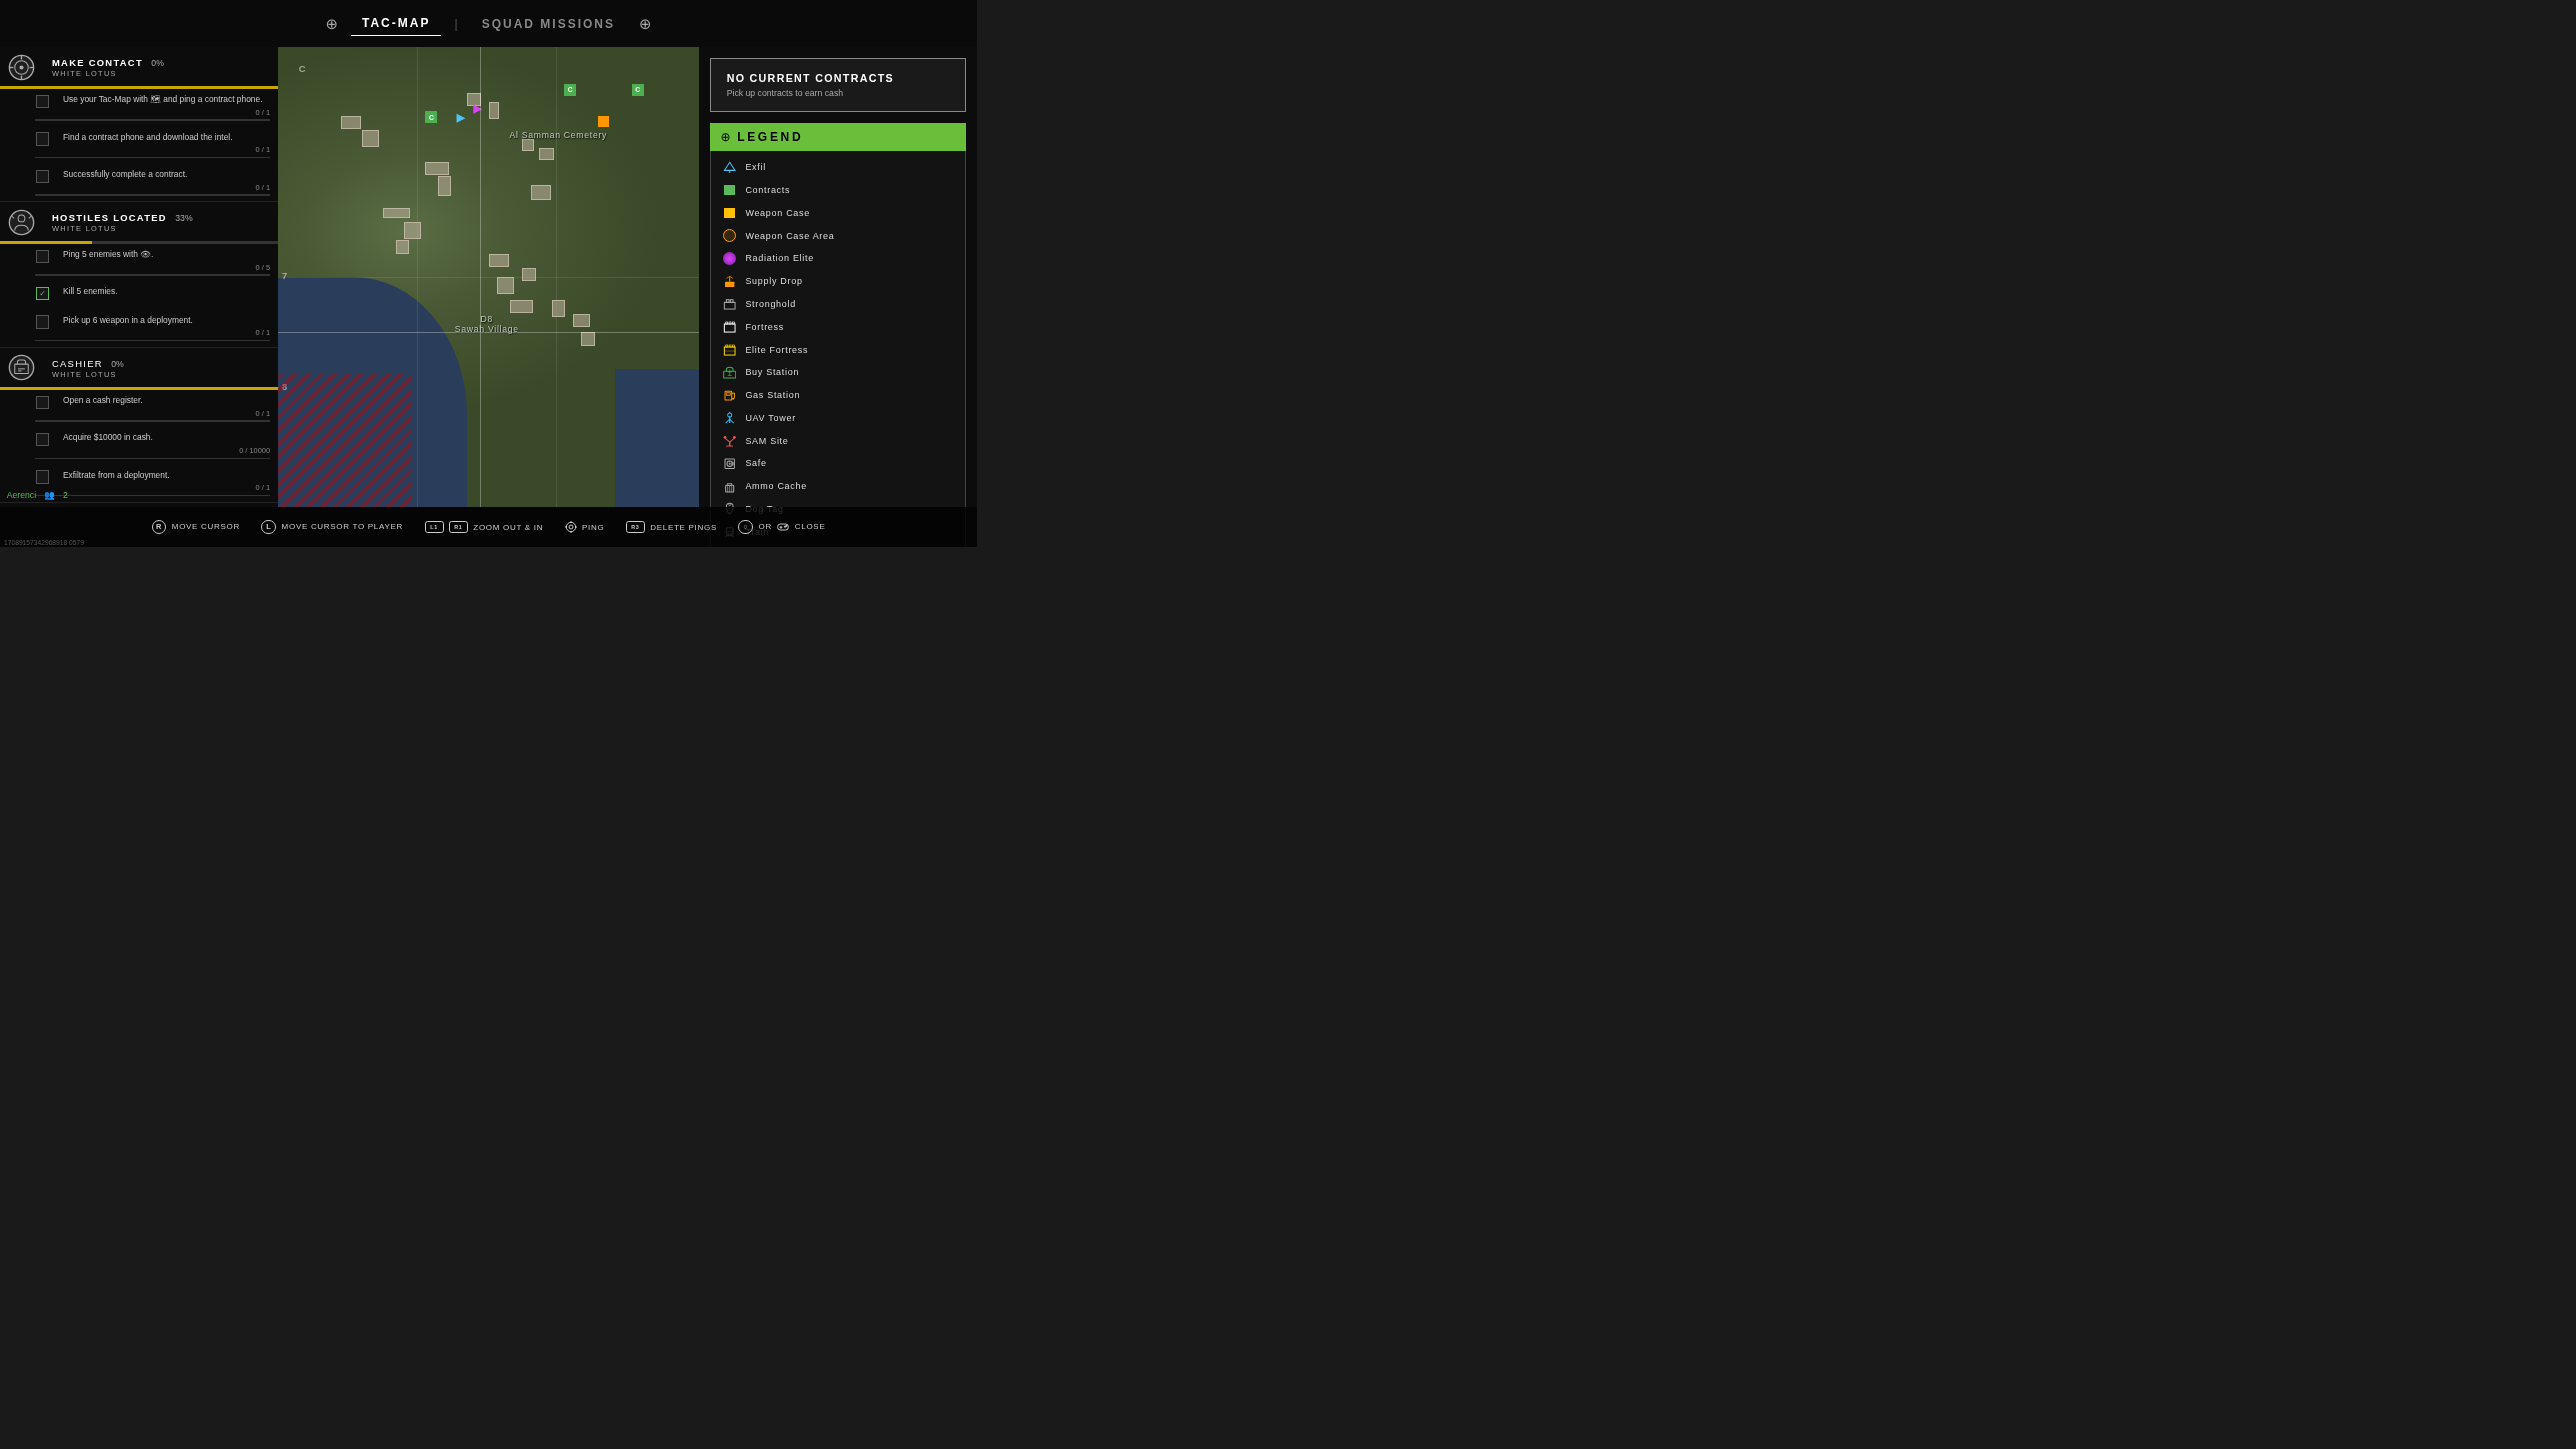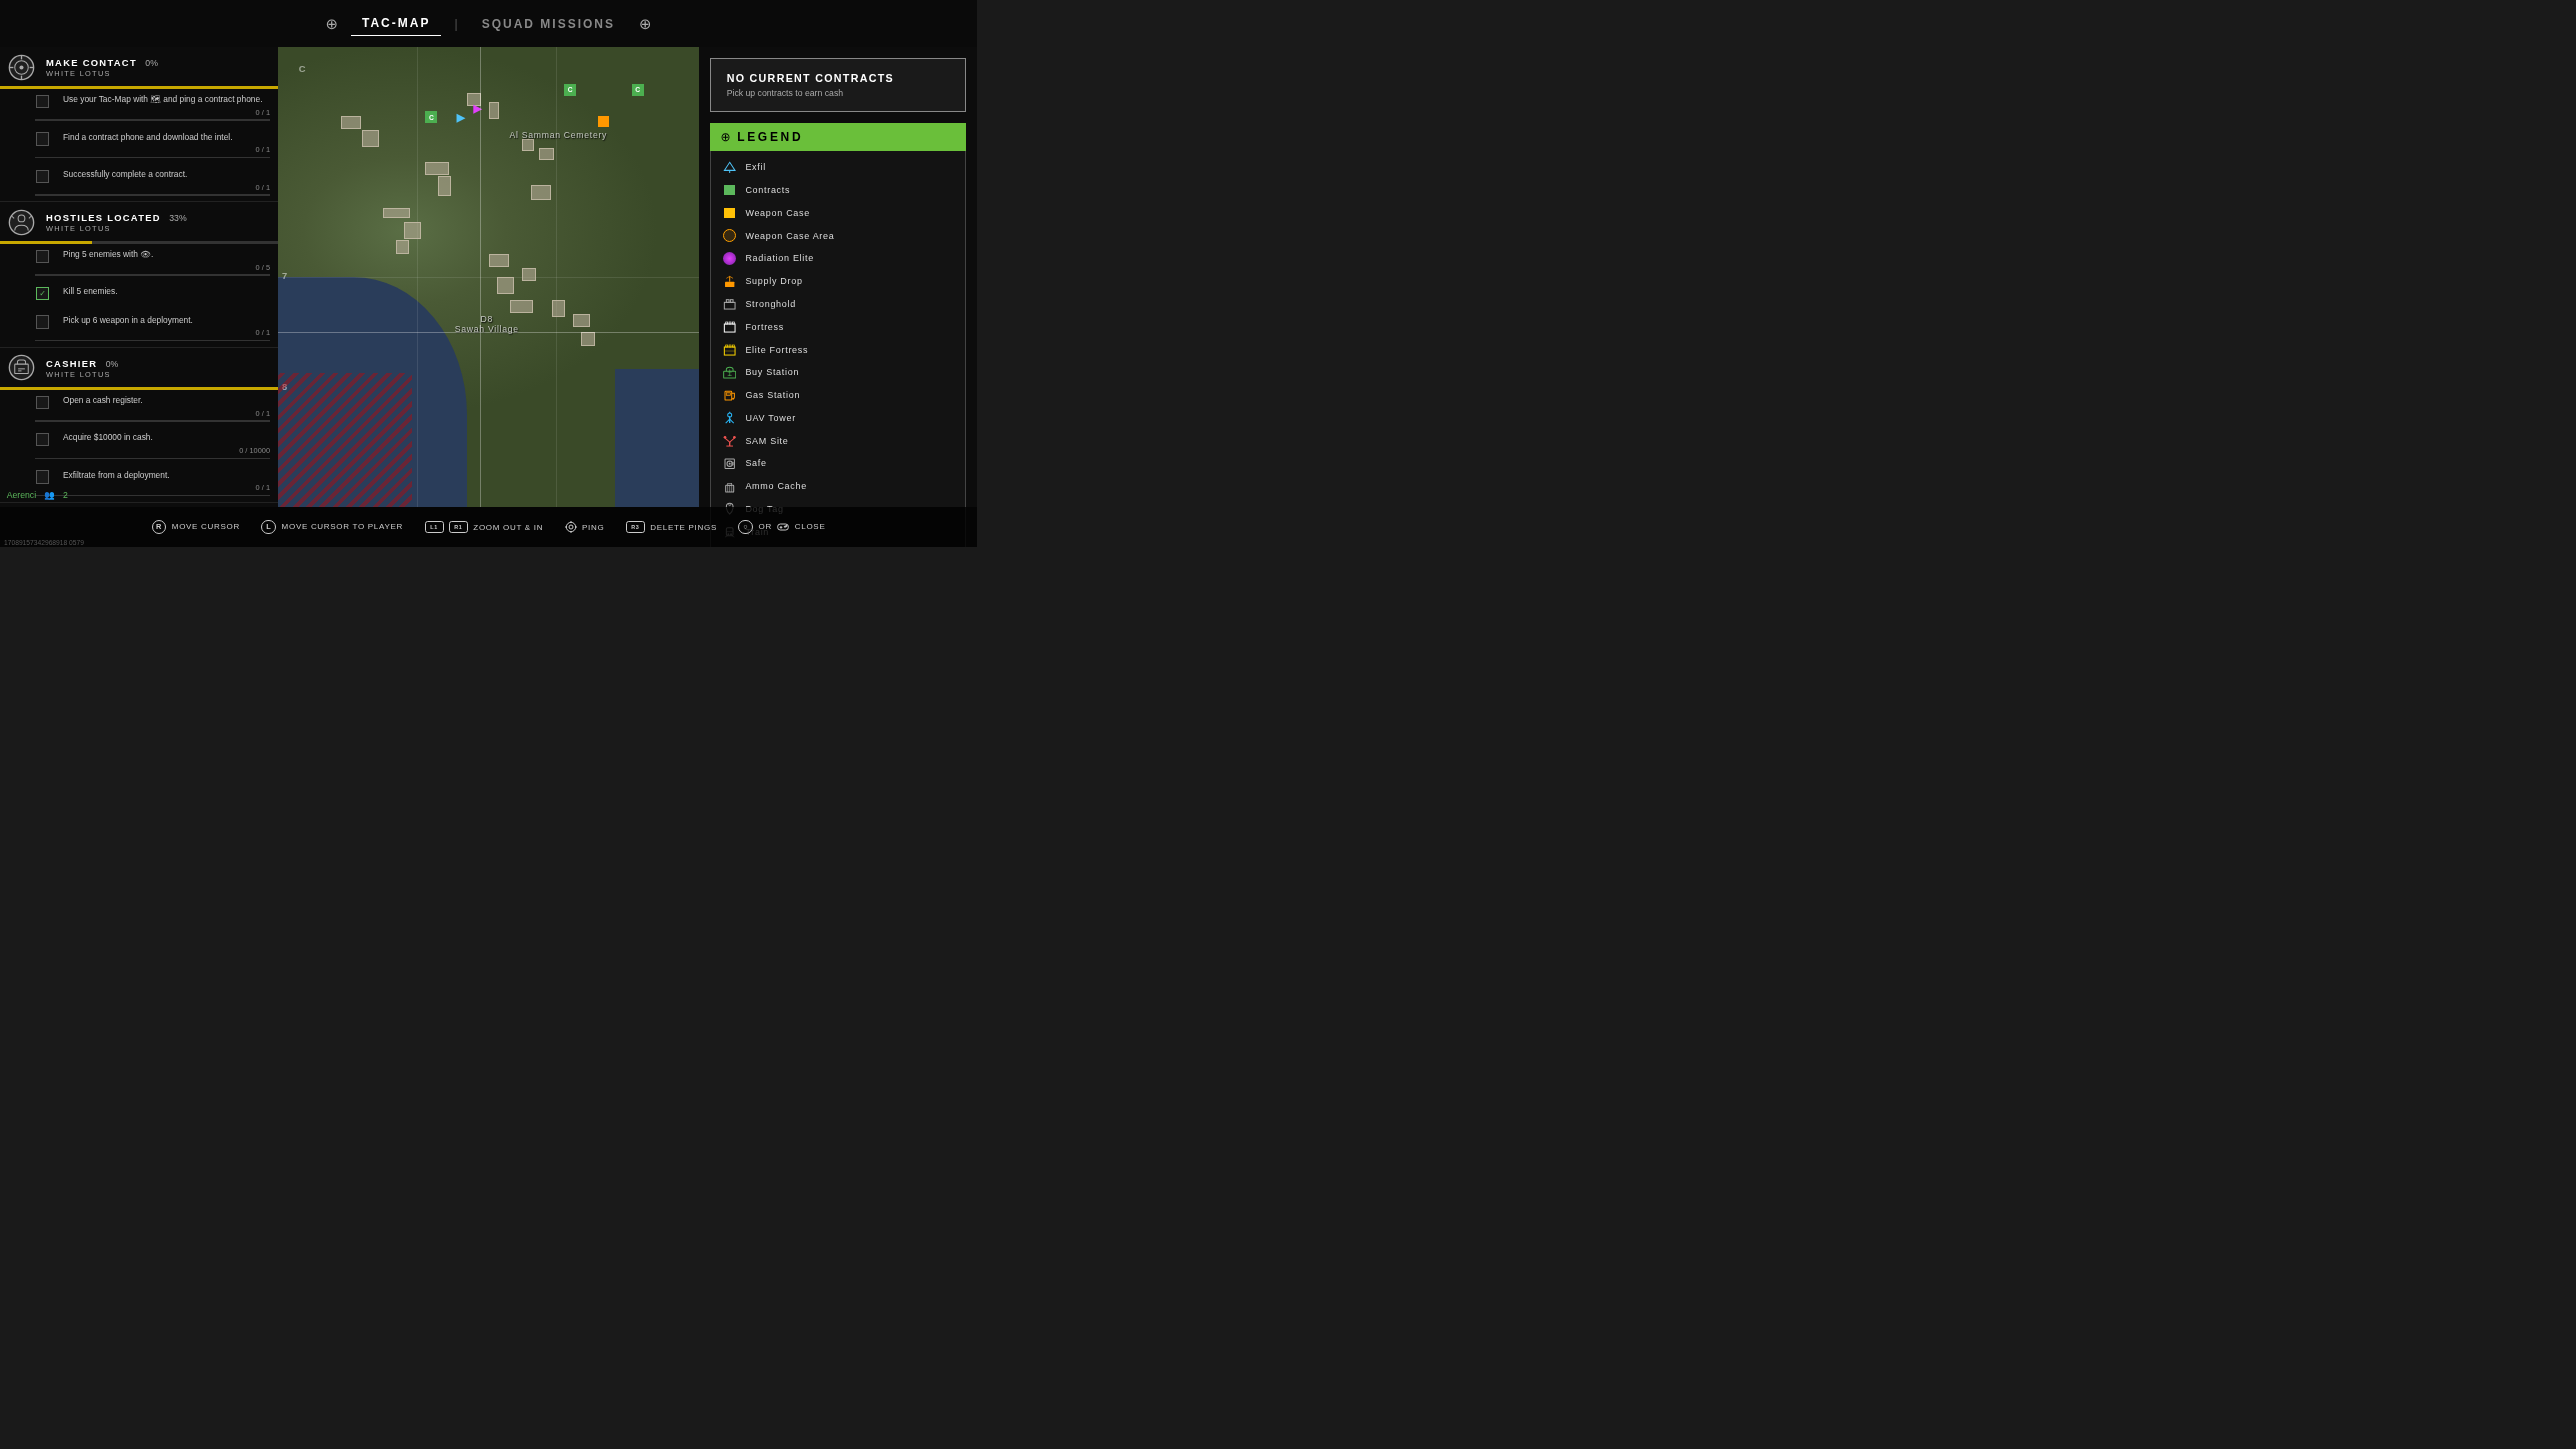--- a/index.html
+++ b/index.html
@@ -173,21 +173,21 @@
       width: 278px;
       bottom: 40px;
       background: rgba(10,10,10,0.85);
       overflow-y: auto;
       scrollbar-width: none;
     }
     .left-panel::-webkit-scrollbar { display: none; }
     .mission-header {
       display: flex;
       align-items: center;
-      gap: 11px;
+      gap: 17px;
       padding: 6.7px 8px 5.4px;
     }
     .mission-icon {
       width: 27px;
       height: 27px;
       flex-shrink: 0;
     }
     .mission-icon svg {
       width: 100%;
       height: 100%;
@@ -576,21 +576,21 @@
         <svg viewBox="0 0 40 40" fill="none">
           <circle cx="20" cy="20" r="18" stroke="#aaa" stroke-width="2" fill="rgba(50,50,50,0.5)"></circle>
           <rect x="10" y="15" width="20" height="14" rx="1" stroke="#aaa" stroke-width="1.5" fill="none"></rect>
           <path d="M14 15 L14 12 Q14 9 17 9 L23 9 Q26 9 26 12 L26 15" stroke="#aaa" stroke-width="1.5" fill="none"></path>
           <line x1="15" y1="22" x2="25" y2="22" stroke="#aaa" stroke-width="1.5"></line>
           <line x1="15" y1="25" x2="20" y2="25" stroke="#aaa" stroke-width="1.5"></line>
         </svg>
       </div>
       <div class="mission-title-block">
         <div>
-          <span style="font-size:9.4px;font-weight:bold;letter-spacing:1.3px;color:#fff;text-transform:uppercase;">CASHIER</span>
+          <span style="font-size:9.4px;font-weight:normal;letter-spacing:1.3px;color:#fff;text-transform:uppercase;">CASHIER</span>
           <span style="font-size:8.7px;color:#aaa;margin-left:5.4px;">0%</span>
         </div>
         <div style="font-size:7.4px;color:#aaa;letter-spacing:1.3px;text-transform:uppercase;margin-top:1.3px;">WHITE LOTUS</div>
       </div>
     </div>
     <div style="height:2.7px;background:#c8a800;"></div>
 
     <div class="mission-objective">
       <div class="mission-objective-check"></div>
       <div class="mission-objective-text">Open a cash register.</div>

